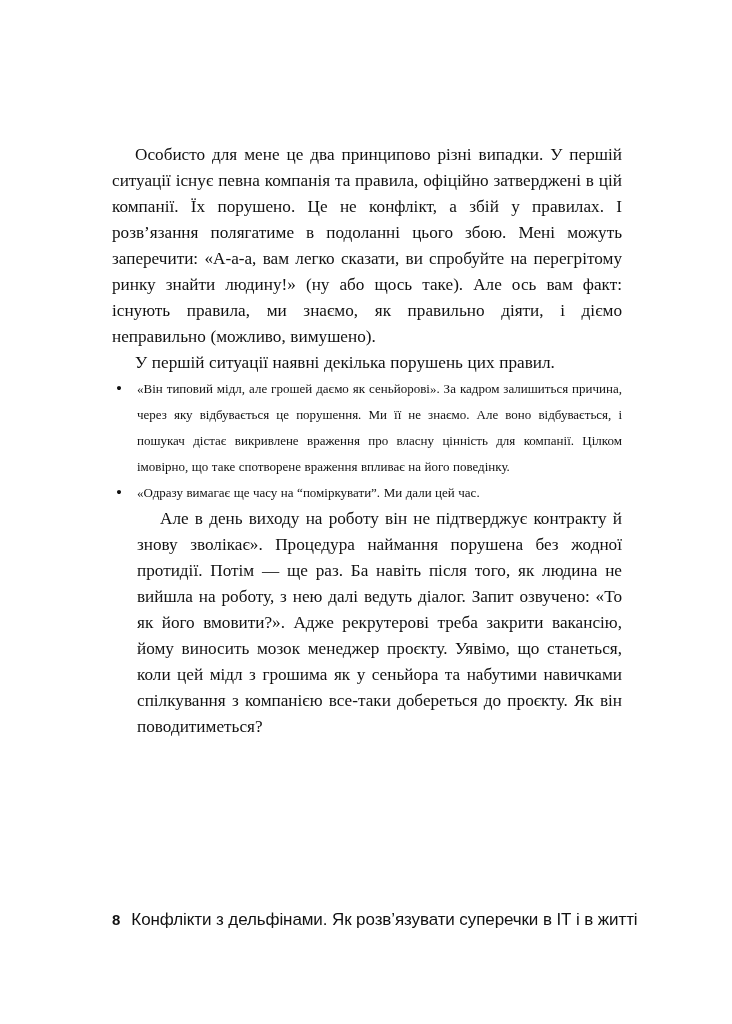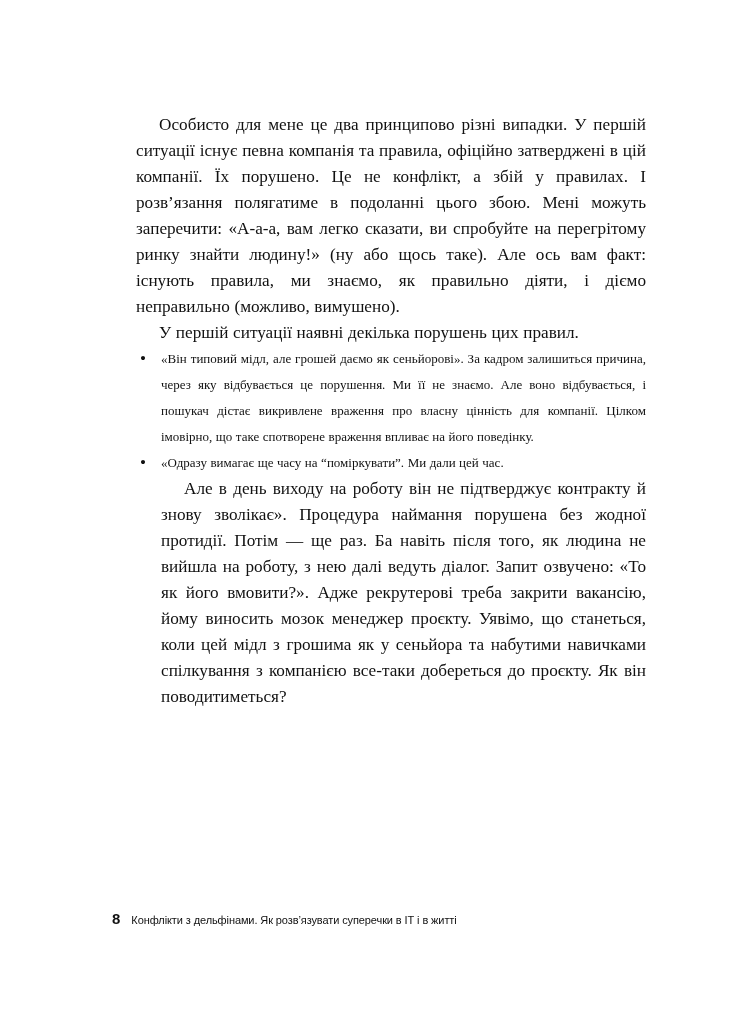--- a/index.html
+++ b/index.html
@@ -24,23 +24,22 @@
     top: 0;
     width: 732px;
     height: 1024px;
     background: #ffffff;
   }
 
   
   .content {
     position: absolute;
     left: 112px;
-    top: 112px;
+    top: 142px;
     width: 510px;
-    margin-left: 24px;
   }
 
   p.body-par {
     margin: 0;
     font-size: 17.2px;
     line-height: 26px;
     text-align: justify;
     text-justify: inter-word;
     text-indent: 23px;
     hyphens: manual;
@@ -100,21 +99,21 @@
     gap: 11px;
     font-family: "Liberation Sans", "DejaVu Sans", sans-serif;
   }
   .footer .folio {
     font-size: 15px;
     font-weight: 700;
     letter-spacing: 0;
     color: #111111;
   }
   .footer .running-title {
-    font-size: 11px;
+    font-size: 17px;
     font-weight: 400;
     letter-spacing: -0.1px;
     color: #111111;
     white-space: nowrap;
   }
 </style>
 </head>
 <body>
 
 <div class="page">

